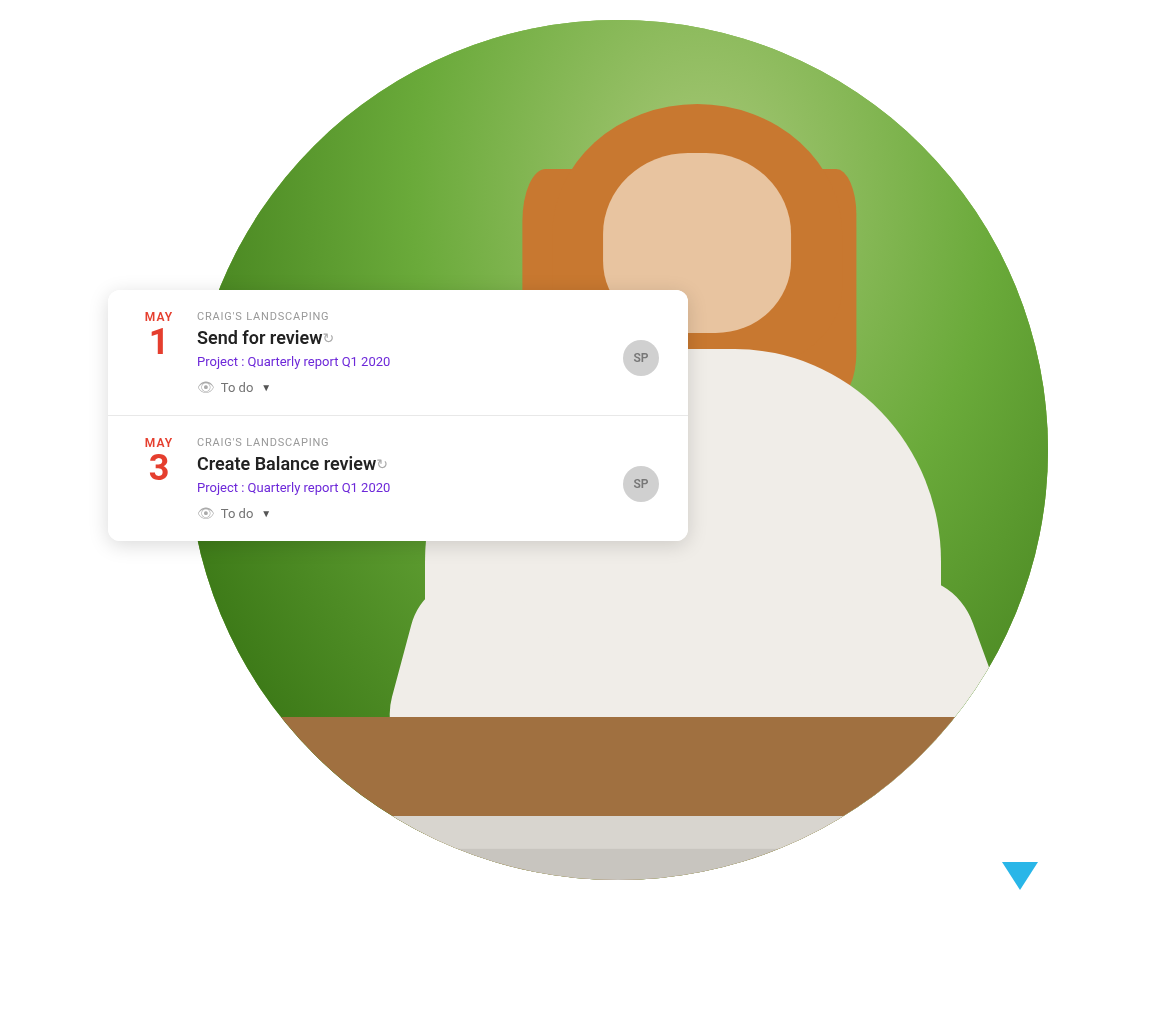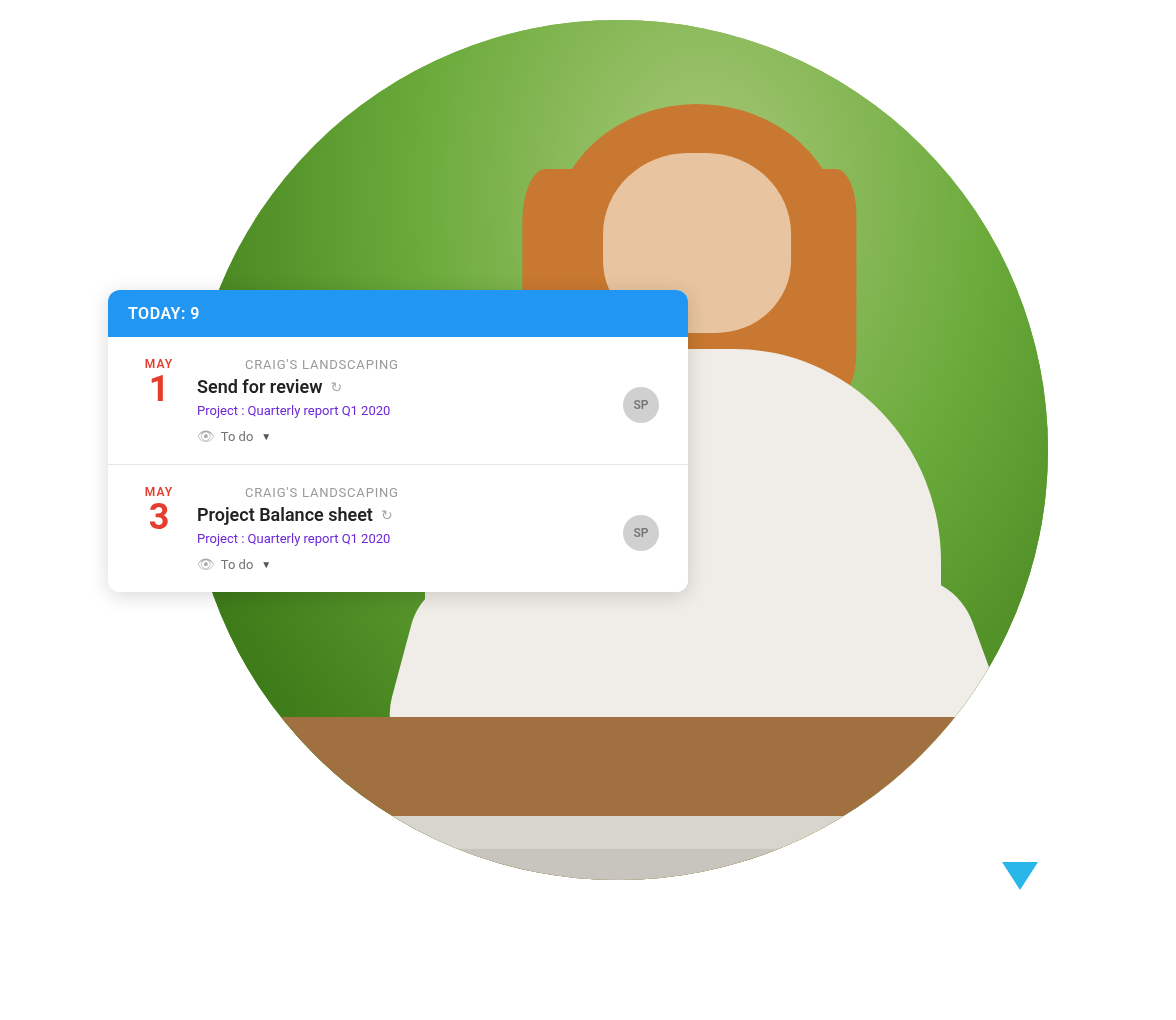--- a/index.html
+++ b/index.html
@@ -234,32 +234,31 @@
       font-weight: 700;
       color: #e53e2e;
       line-height: 1;
     }
 
     .task-content {
       flex: 1;
     }
 
     .client-name {
-      font-size: 13px;
+      font-size: 11px;
       color: #999;
       text-transform: uppercase;
       letter-spacing: 0.8px;
       margin-bottom: 4px;
-      margin-left: 48px;
     }
 
     .task-title-row {
       display: flex;
       align-items: center;
-      gap: 8px;
+      gap: 0;
       margin-bottom: 6px;
     }
 
     .task-title {
       font-size: 18px;
       font-weight: 600;
       color: #222;
     }
 
     .refresh-icon {
@@ -360,24 +359,20 @@
               <div class="laptop-screen"></div>
             </div>
           </div>
         </div>
       </div>
     </div>
   </div>
 
   <div class="task-panel">
 
-    <div class="panel-header">
-      <span>TODAY:</span>
-      <span>9</span>
-    </div>
 
     <div class="task-item">
       <div class="date-block">
         <div class="date-month">MAY</div>
         <div class="date-day">1</div>
       </div>
       <div class="task-content">
         <div class="client-name">CRAIG'S LANDSCAPING</div>
         <div class="task-title-row">
           <span class="task-title">Send for review</span>
@@ -396,21 +391,21 @@
     </div>
 
     <div class="task-item">
       <div class="date-block">
         <div class="date-month">MAY</div>
         <div class="date-day">3</div>
       </div>
       <div class="task-content">
         <div class="client-name">CRAIG'S LANDSCAPING</div>
         <div class="task-title-row">
-          <span class="task-title">Project Balance sheet</span>
+          <span class="task-title">Create Balance review</span>
           <span class="refresh-icon">↻</span>
         </div>
         <div class="task-project">Project : Quarterly report Q1 2020</div>
         <div class="task-status-row">
           <span class="eye-icon">👁</span>
           <span class="status-label">To do</span>
           <span class="status-dropdown-arrow">▼</span>
         </div>
       </div>
       <div class="avatar-area">

